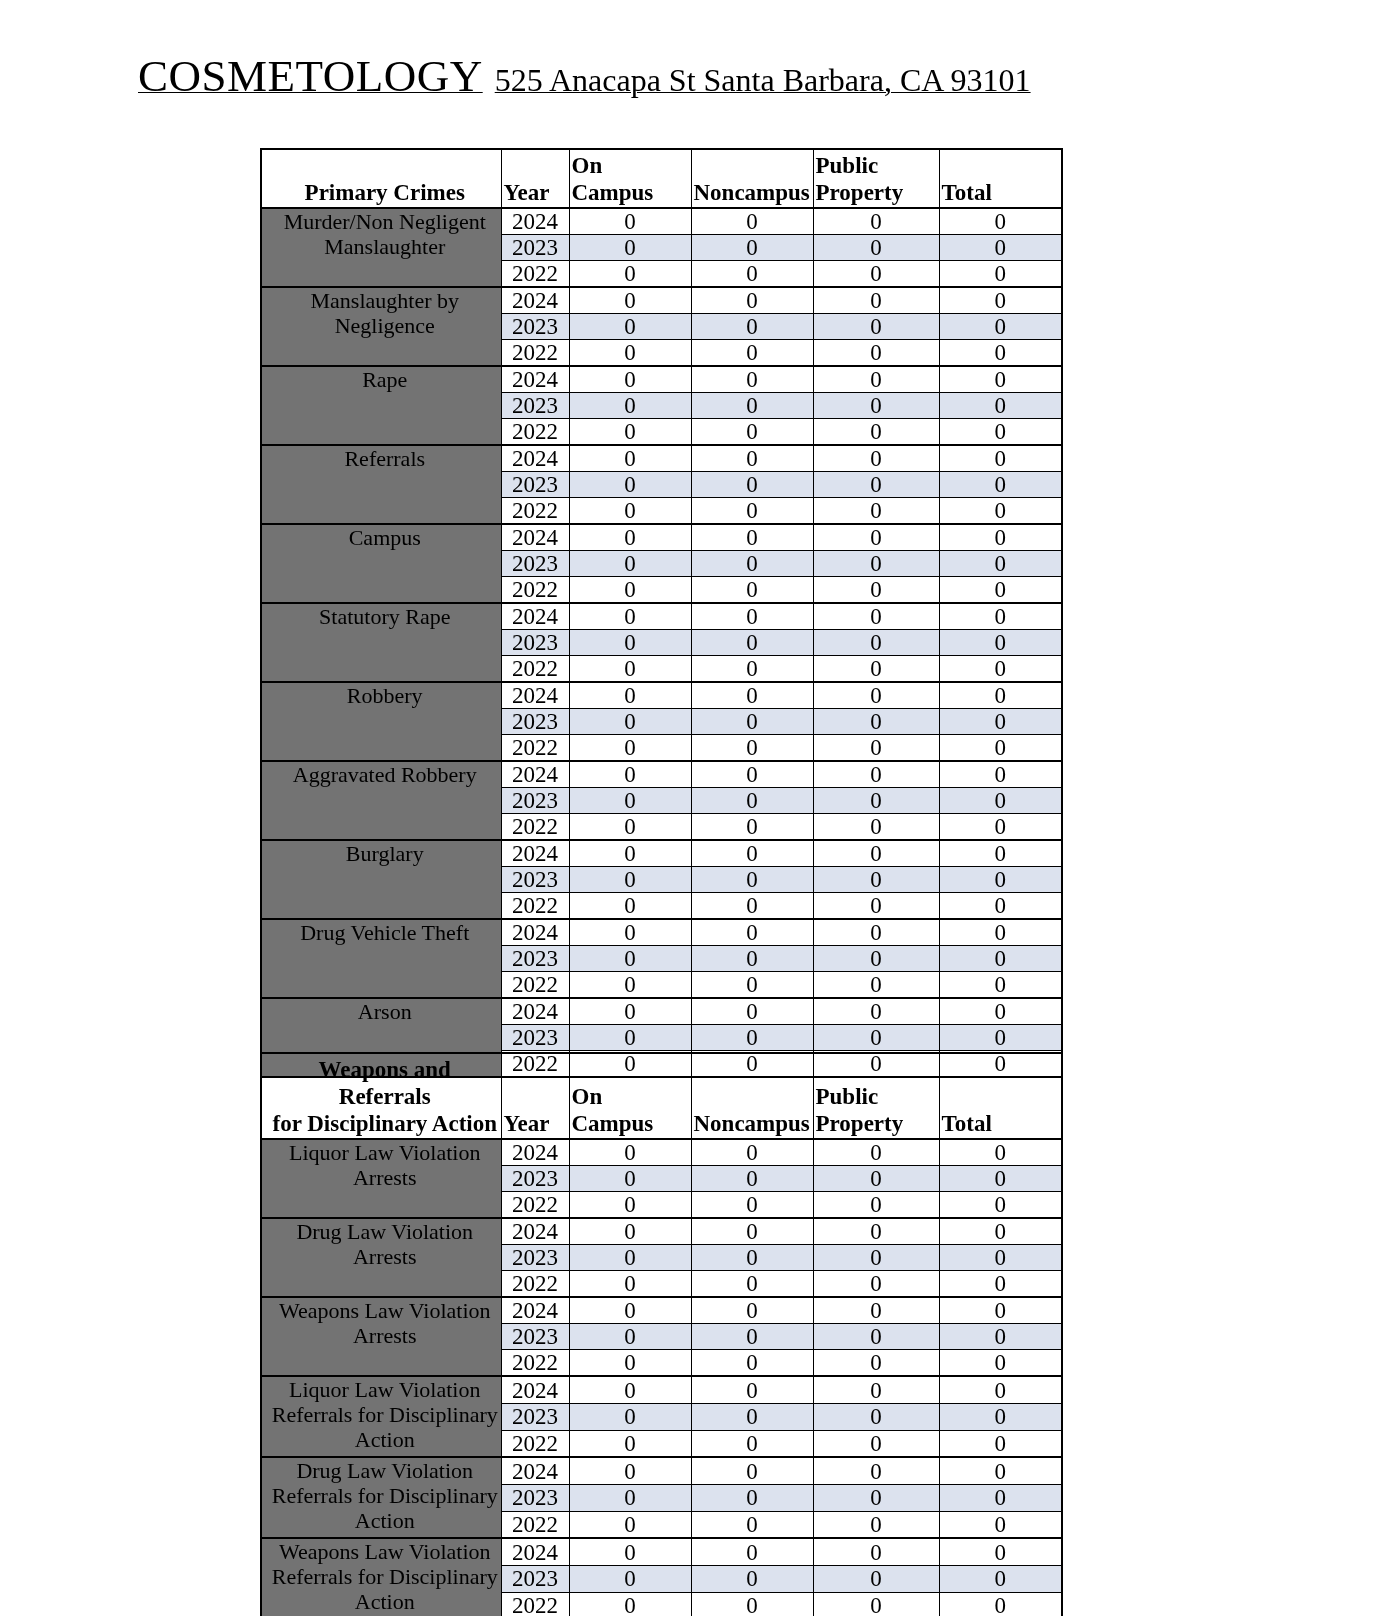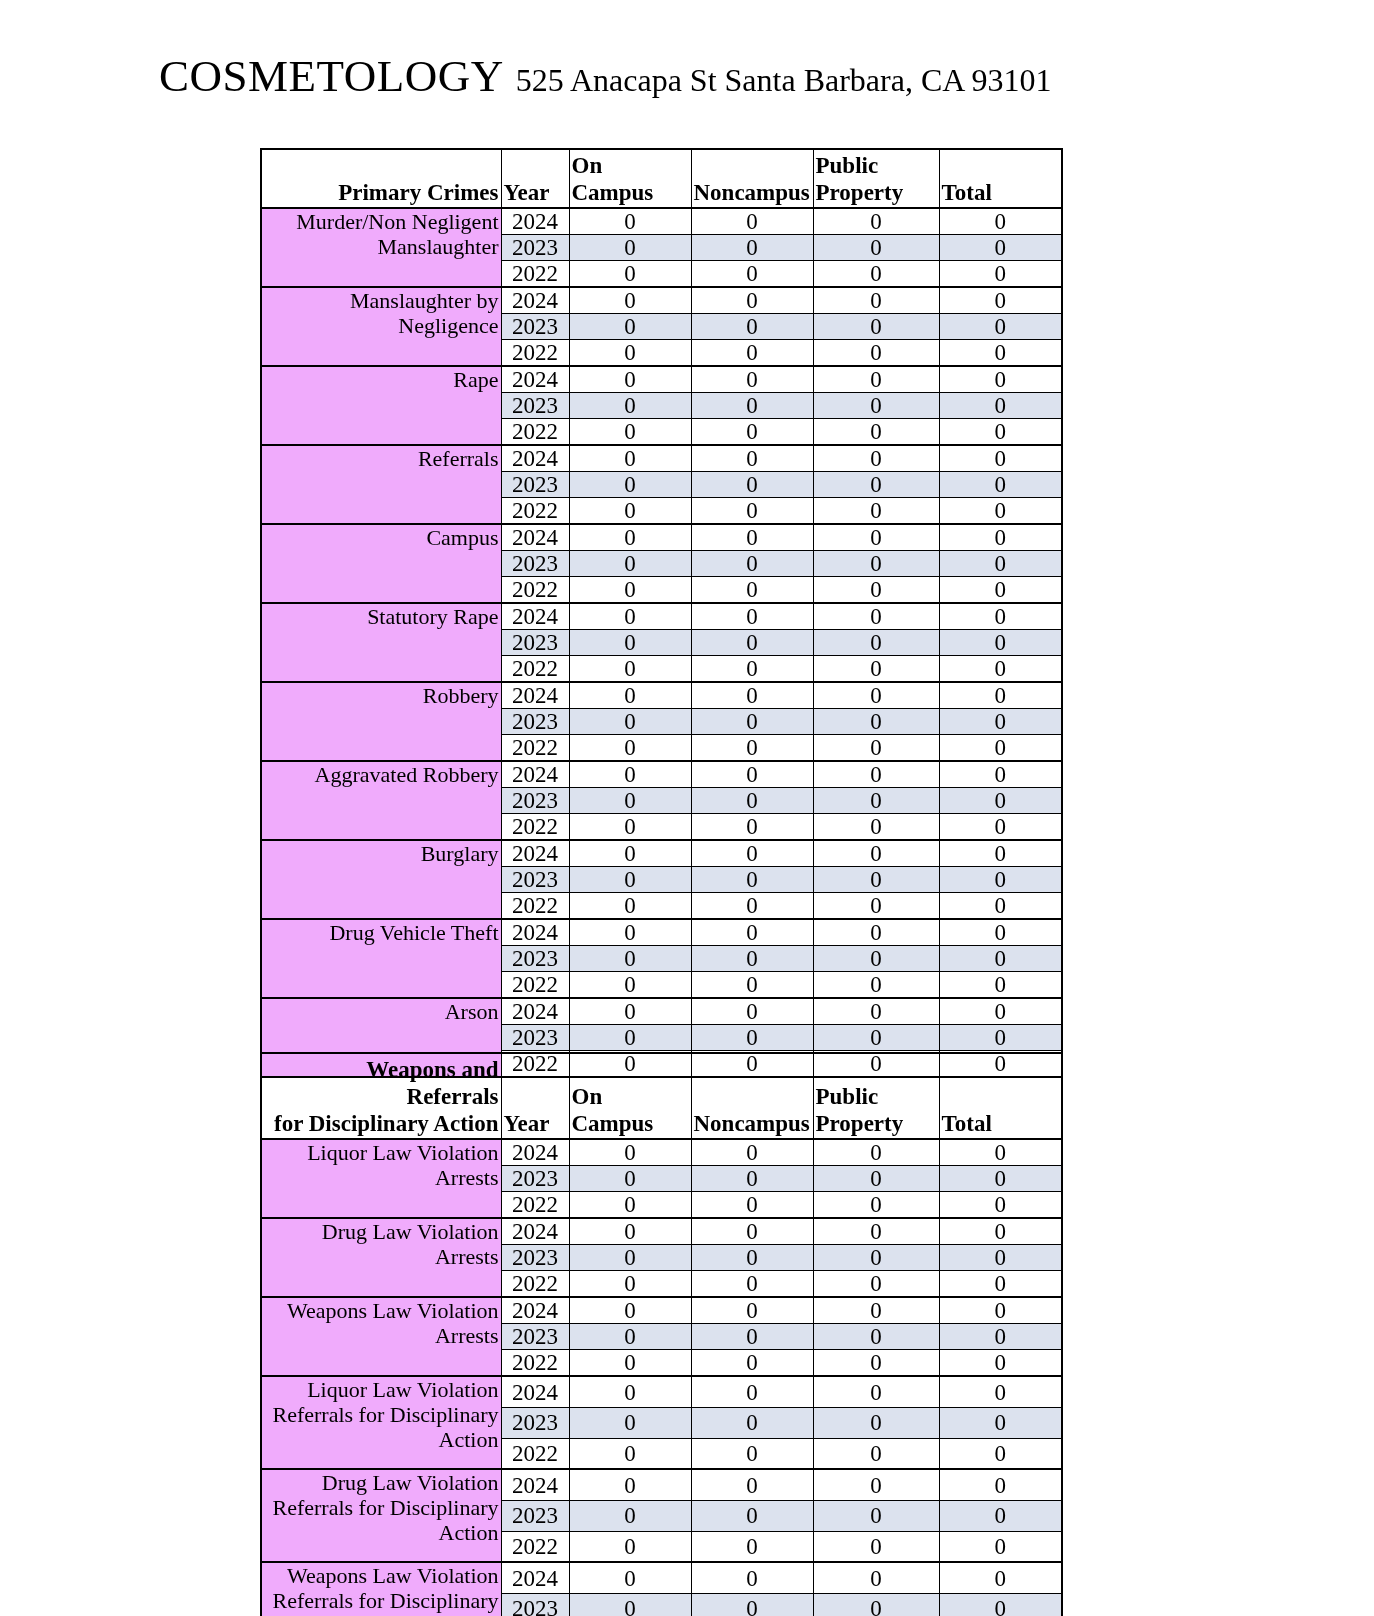--- a/index.html
+++ b/index.html
@@ -6,22 +6,23 @@
   html, body { background: #ffffff; }
   body {
     width: 1374px; height: 1616px;
     position: relative;
     font-family: "Liberation Serif", serif;
     color: #000;
     overflow: hidden;
   }
   .page-header {
     position: absolute;
-    left: 159px; top: 50px;
+    left: 138px; top: 50px;
     white-space: nowrap;
+    text-decoration: underline;
   }
   .school-name { font-size: 45px; letter-spacing: 0.5px; }
   .school-address { font-size: 32px; margin-left: 12px; }
 
   table.crime-table {
     position: absolute;
     left: 260px;
     border-collapse: collapse;
     table-layout: fixed;
     width: 801px;
@@ -38,40 +39,40 @@
   .crime-table thead th {
     font-weight: bold;
     font-size: 23px;
     vertical-align: bottom;
     text-align: left;
     padding: 2px 2px 1px 2px;
     line-height: 1.18;
     white-space: pre-line;
   }
   .crime-table thead th.title-cell {
-    text-align: right;
+    text-align: center;
     padding-left: 9px;
   }
   .crime-table tbody tr { height: 25px; }
   .crime-table tbody td {
     font-size: 23px;
     text-align: center;
     vertical-align: middle;
     padding: 0;
     line-height: 25px;
   }
   .crime-table tbody td.crime {
     font-size: 22px;
-    text-align: right;
+    text-align: center;
     vertical-align: top;
-    padding: 0 2px 16px 9px;
+    padding: 0 2px 4px 9px;
     line-height: 25px;
     white-space: pre;
     overflow: hidden;
-    background: #f0abfc;
+    background: #737373;
   }
   .crime-table tbody tr.shaded td { background: var(--shade, #dce2ee); }
   .crime-table tbody tr.group-first td { border-top-width: 2px; }
 </style>
 </head>
 <body>
 
 <div class="page-header">
   <span class="school-name">COSMETOLOGY</span><span class="school-address">525 Anacapa St Santa Barbara, CA 93101</span>
 </div>

